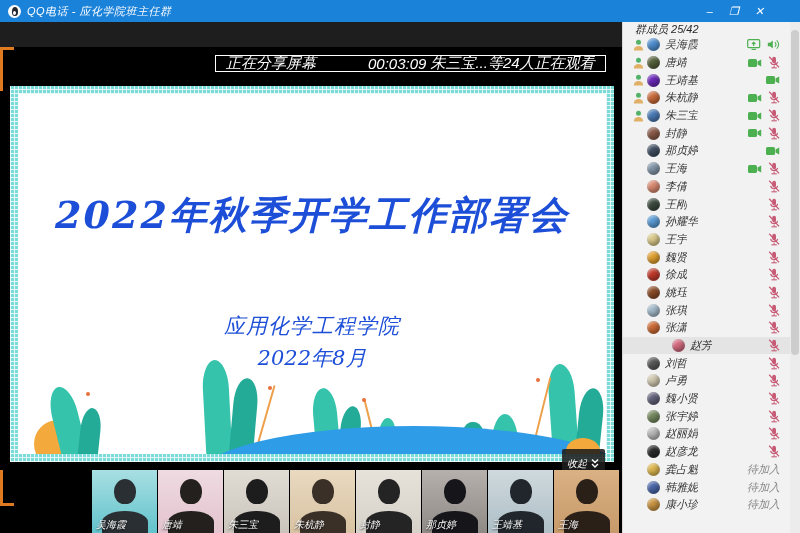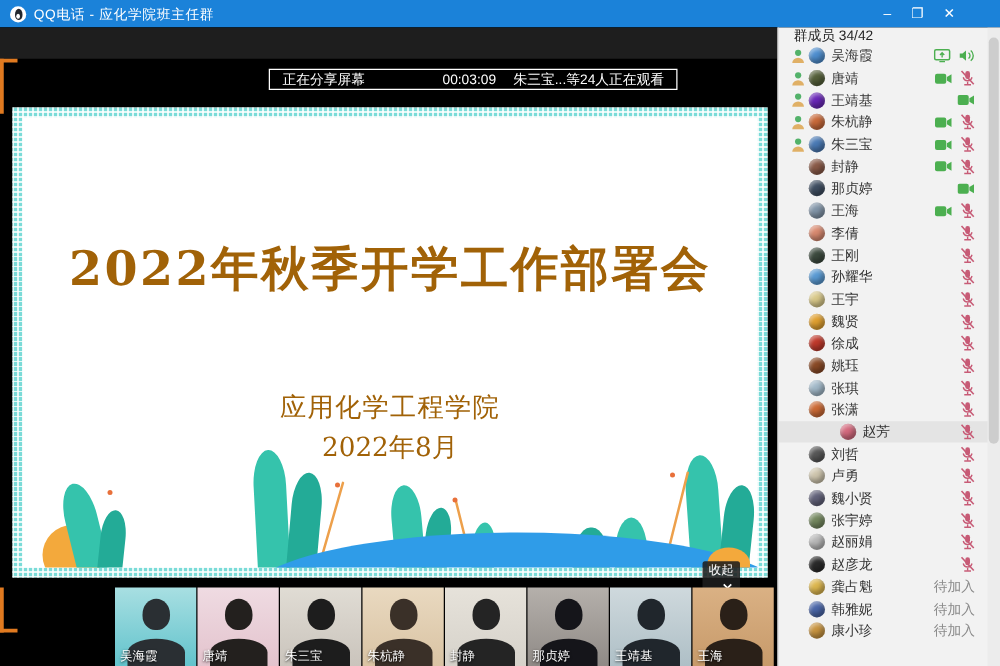--- a/index.html
+++ b/index.html
@@ -1,18 +1,18 @@
 <!DOCTYPE html>
 <html><head>
 <meta charset="utf-8">
 <style>
   * { margin:0; padding:0; box-sizing:border-box; }
   html,body { width:800px; height:533px; overflow:hidden; background:#000;
               font-family:"Liberation Sans", sans-serif; }
-  .window { position:relative; width:800px; height:533px; background:#000; }
+  .window { position:relative; width:800px; height:533px; background:#000;font-style:italic; }
 
   
   .titlebar { position:absolute; left:0; top:0; width:800px; height:22px;
     background:#1b82d9; display:flex; align-items:center; padding:0 8px; }
   .qq-icon { width:13px; height:13px; border-radius:50%; background:#fff;
     position:relative; margin-right:6px; flex:none; }
   .qq-icon::after { content:""; position:absolute; left:3.5px; top:2px; width:6px; height:9px;
     background:#23272e; border-radius:50% 50% 45% 45%; }
   .qq-icon::before { content:""; position:absolute; left:5px; top:6px; width:3px; height:4px;
     background:#fff; border-radius:50%; z-index:1; }
@@ -24,33 +24,33 @@
   .main { position:absolute; left:0; top:22px; width:622px; height:511px;
     background:#000; overflow:hidden; }
   .gray-band { position:absolute; left:0; top:0; width:622px; height:25px; background:#1e1e1e; }
   .bracket-tl { position:absolute; left:0; top:25px; width:14px; height:44px;
     border-left:3px solid #e07a20; border-top:3px solid #e07a20; }
   .bracket-bl { position:absolute; left:0; top:448px; width:14px; height:36px;
     border-left:3px solid #e07a20; border-bottom:3px solid #e07a20; }
 
   
   .share-bar { position:absolute; left:215px; top:33px; height:17px;
-    background:#000; border:1px solid #fff; color:#fff; font-size:11px;
-    display:flex; align-items:center; padding:0 10px; gap:14px; white-space:nowrap; }
+    background:#000; border:1px solid #fff; color:#fff; font-size:15px;
+    display:flex; align-items:center; padding:0 10px; gap:4px; white-space:nowrap; }
   .share-bar .timer { margin-left:4px;padding-left:44px; }
 
   
   .slide-frame { position:absolute; left:10px; top:64px; width:604px; height:376px;
     background-color:#7adbd8;
     background-image:
       repeating-linear-gradient(0deg, rgba(255,255,255,.8) 0 1px, transparent 1px 4px),
       repeating-linear-gradient(90deg, rgba(255,255,255,.8) 0 1px, transparent 1px 4px);
     padding:8px; }
   .slide { position:relative; width:100%; height:100%; background:#fff; overflow:hidden;
-    font-family:"DejaVu Serif","Liberation Serif",serif; color:#a16207; }
+    font-family:"DejaVu Serif","Liberation Serif",serif; color:#1d4ed8; }
   .slide-title { position:absolute; left:0; top:96px; width:100%; text-align:center;
     font-size:38px; font-weight:600; letter-spacing:2px; }
   .slide-org { position:absolute; left:0; top:218px; width:100%; text-align:center;
     font-size:21px; letter-spacing:1px; }
   .slide-date { position:absolute; left:0; top:250px; width:100%; text-align:center; font-size:21px; }
 
   
   .leaf { position:absolute; bottom:-6px; background:#35c3ac;
     border-radius:50px 50px 40px 40px / 110px 110px 24px 24px; }
   .leaf.d { background:#23ab97; }
@@ -59,21 +59,21 @@
   .mound { position:absolute; left:178px; bottom:-30px; width:436px; height:58px;
     background:#2f9ce8; border-radius:50% 50% 0 0 / 90% 90% 0 0; }
   .sun { position:absolute; left:16px; bottom:-14px; width:48px; height:48px;
     border-radius:50%; background:#f3a93c; }
   .fruit { position:absolute; left:548px; bottom:-10px; width:34px; height:26px;
     border-radius:50% 50% 40% 40%; background:#f3a93c; }
 
   
   .collapse-btn { position:absolute; left:562px; top:427px; height:29px;
     background:rgba(30,30,30,.88); border-radius:2px; color:#fff; font-size:10px;
-    display:flex; align-items:flex-end; gap:3px; padding:0 5px; cursor:pointer;flex-direction:column; }
+    display:flex; align-items:center; gap:3px; padding:0 5px; cursor:pointer; }
 
   
   .video-strip { position:absolute; left:92px; top:448px; display:flex; gap:1px; }
   .thumb { position:relative; width:65px; height:63px; overflow:hidden; flex:none; }
   .thumb .head { position:absolute; left:50%; transform:translateX(-50%); top:9px;
     width:22px; height:25px; border-radius:50% 50% 46% 46%; }
   .thumb .shoulders { position:absolute; left:50%; transform:translateX(-50%); bottom:0;
     width:46px; height:22px; border-radius:50% 50% 0 0; }
   .thumb .pname { position:absolute; left:4px; bottom:1px; color:#fff; font-size:10px;
     text-shadow:0 1px 2px rgba(0,0,0,.9); white-space:nowrap; }
@@ -199,21 +199,21 @@
         </div>
         <div class="thumb" style="background: linear-gradient(rgb(218, 177, 132) 0%, rgb(199, 154, 106) 100%);">
           <div class="head" style="background: rgb(42, 32, 24);"></div>
           <div class="shoulders" style="background: rgb(42, 32, 24);"></div>
           <div class="pname">王海</div>
         </div>
       </div>
   </div>
 
   <div class="sidebar">
-    <div class="members-header">群成员 34/42</div>
+    <div class="members-header">群成员 25/42</div>
     <div>
         <div class="member-row">
           <span class="badge-slot">
             <svg width="11" height="12" viewBox="0 0 11 12">
               <circle cx="5.5" cy="3.2" r="2.5" fill="#53b26a"></circle>
               <path d="M0.8 11.4 a4.7 4.3 0 0 1 9.4 0 Z" fill="#e0b066"></path>
             </svg>
           </span>
           <span class="avatar" style="background: rgb(79, 143, 208);"></span>
           <span class="mname">吴海霞</span>

